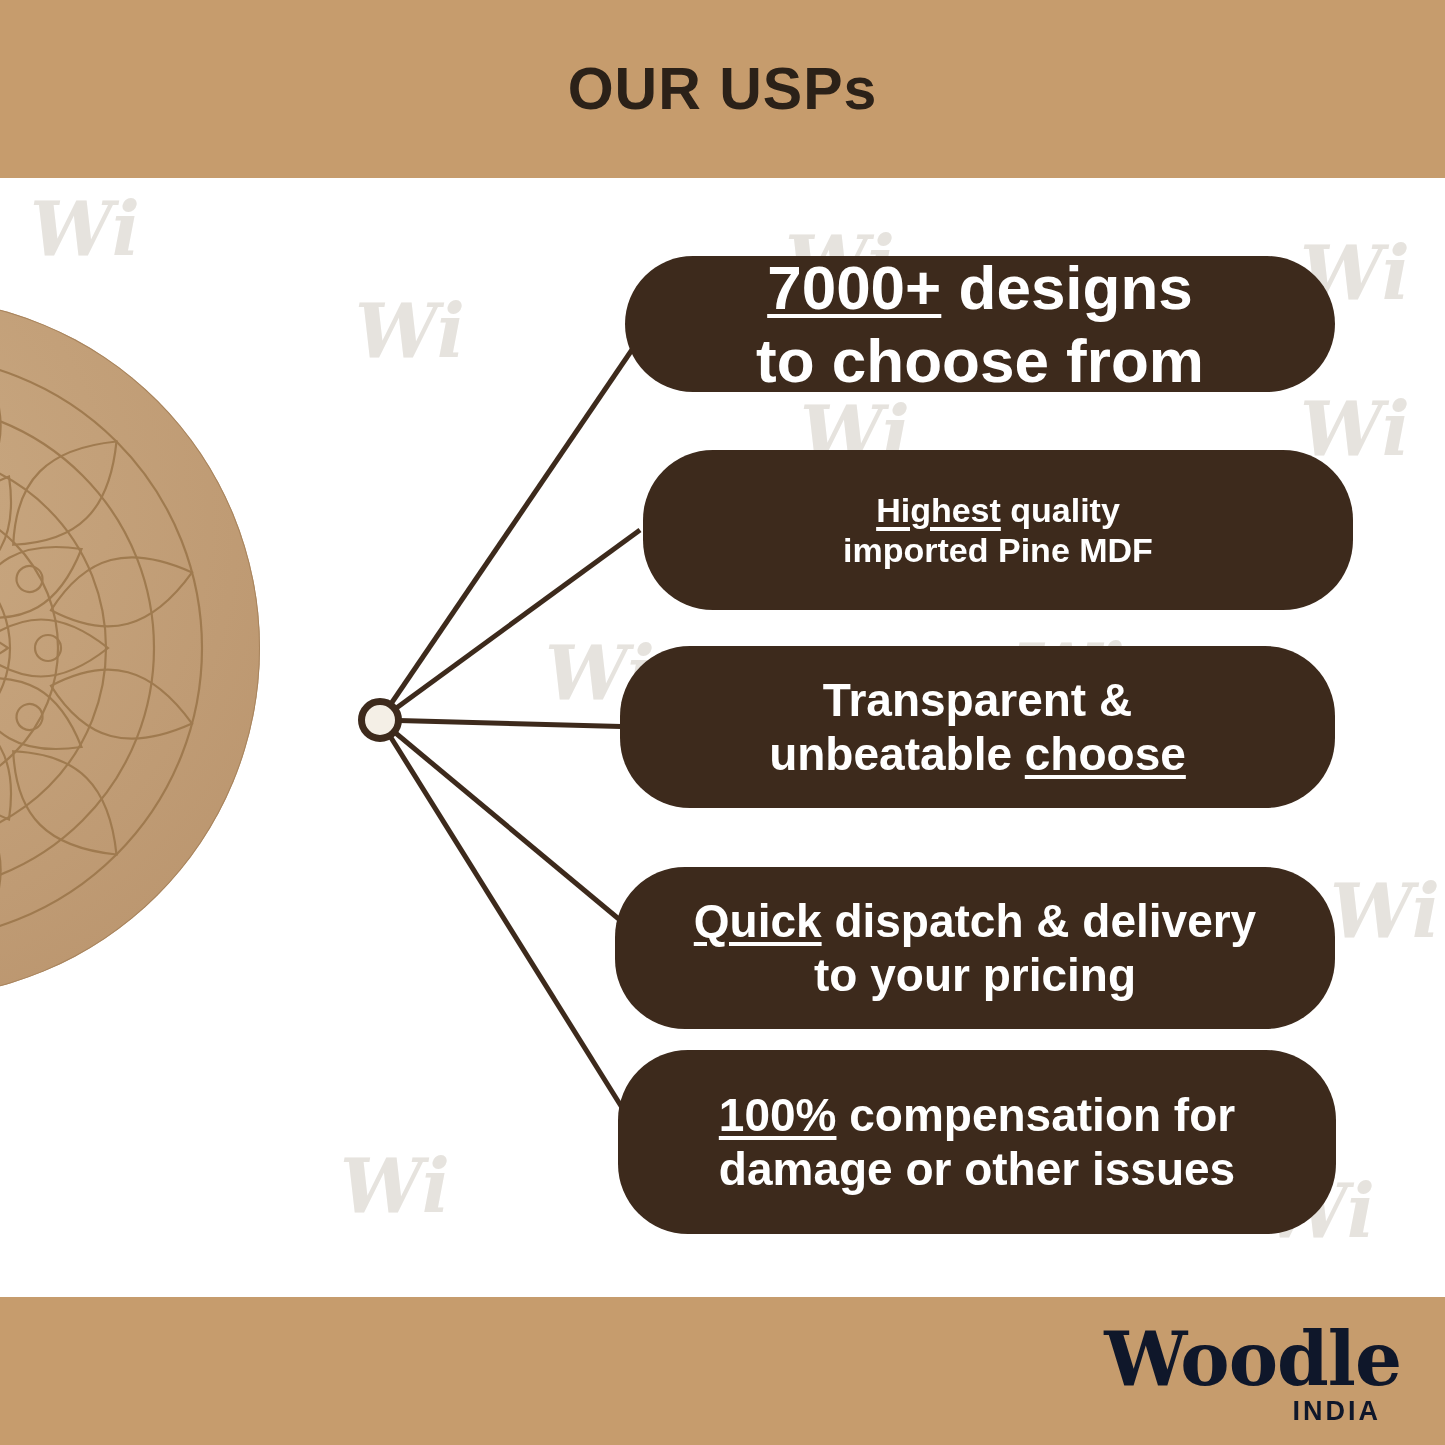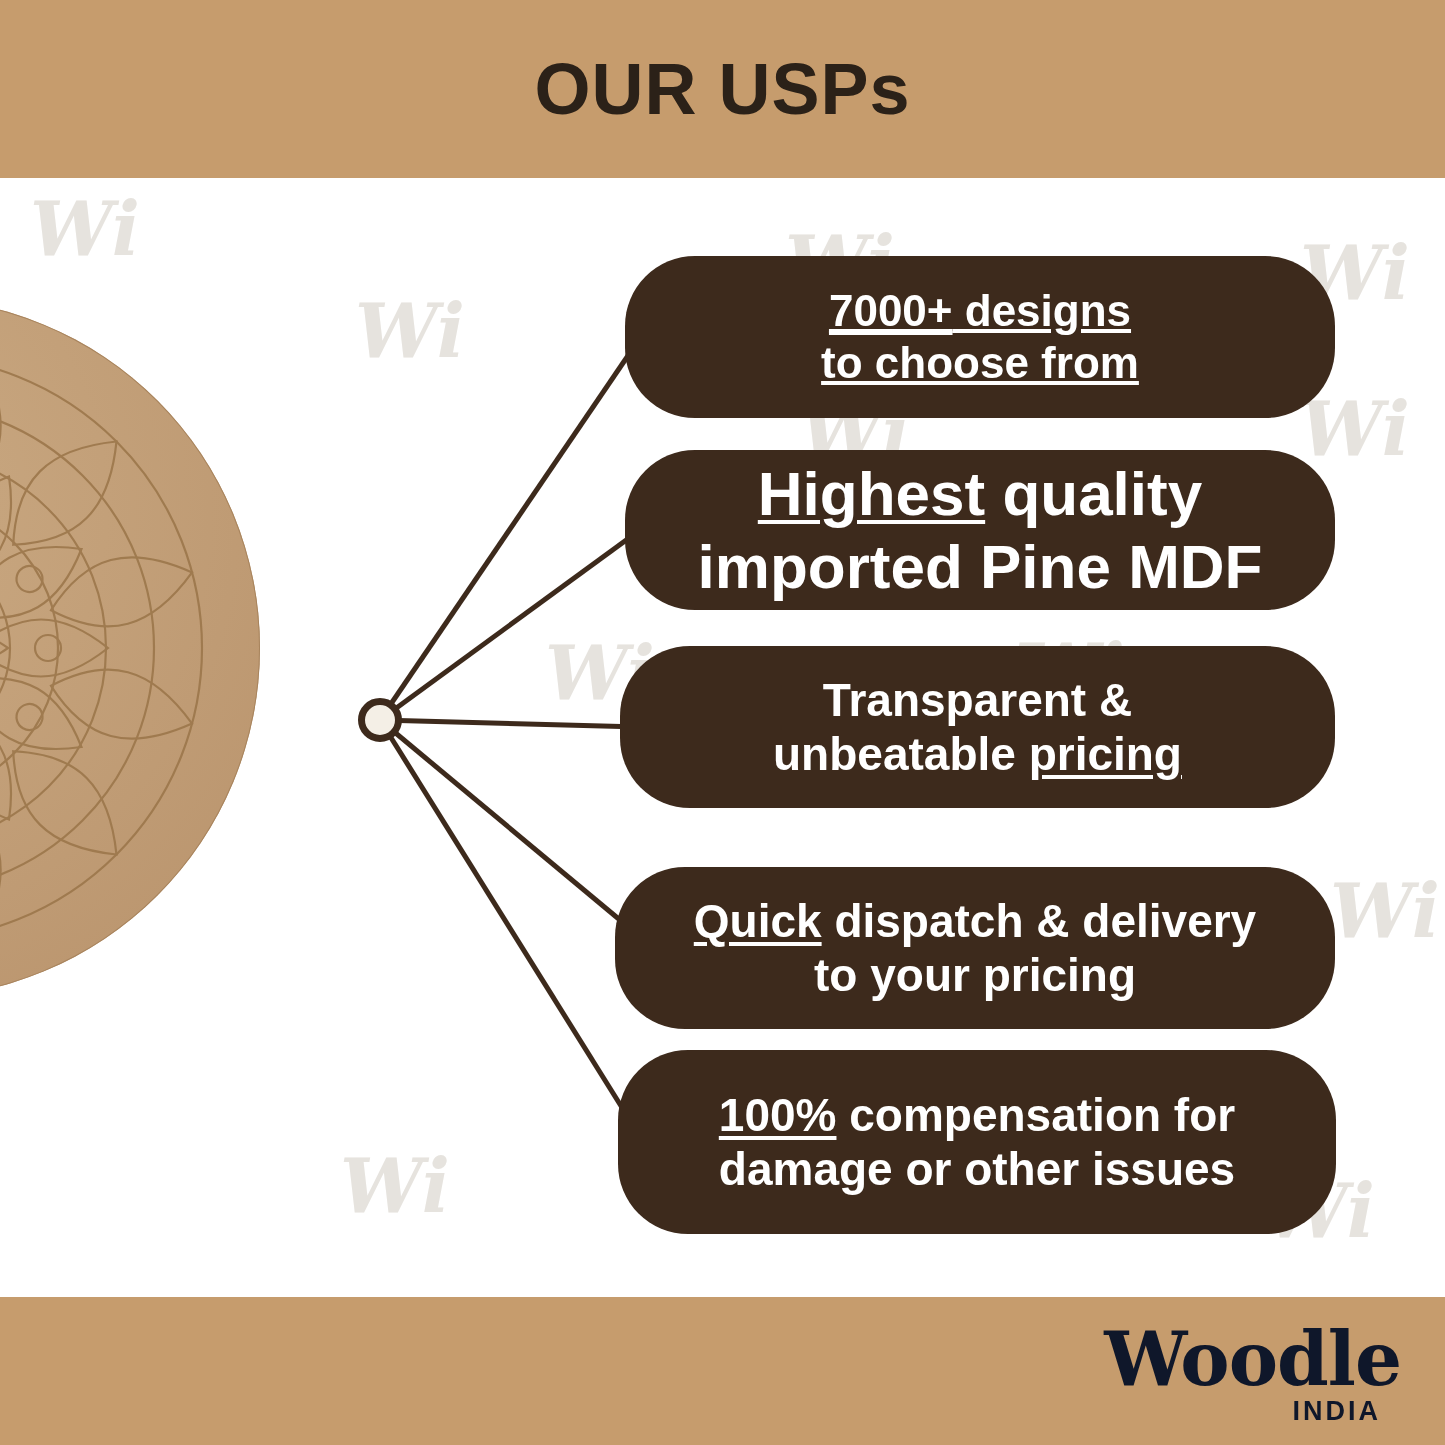--- a/index.html
+++ b/index.html
@@ -29,21 +29,21 @@
   }
   .header-title {
     position: absolute;
     left: 0;
     top: 0;
     width: 1445px;
     height: 178px;
     display: flex;
     align-items: center;
     justify-content: center;
-    font-size: 72px;
+    font-size: 59px;
     font-weight: bold;
     letter-spacing: 1px;
     color: #2b2118;
     font-family: "Liberation Sans", sans-serif;
   }
 
   
   .footer-band {
     position: absolute;
     left: 0;
@@ -160,22 +160,22 @@
   }
   .pill .line {
     white-space: nowrap;
   }
   .u {
     text-decoration: underline;
     text-underline-offset: 5px;
     text-decoration-thickness: 4px;
   }
 
-  .pill-1 { left: 625px; top: 78px;  width: 710px; height: 162px; font-size: 44px; text-decoration: underline; }
-  .pill-2 { left: 625px; top: 272px; width: 710px; height: 160px; font-size: 62px; }
+  .pill-1 { left: 625px; top: 78px;  width: 710px; height: 136px; font-size: 62px; }
+  .pill-2 { left: 643px; top: 272px; width: 710px; height: 160px; font-size: 34px; }
   .pill-3 { left: 620px; top: 468px; width: 715px; height: 162px; font-size: 46px; }
   .pill-4 { left: 615px; top: 689px; width: 720px; height: 162px; font-size: 46px; }
   .pill-5 { left: 618px; top: 872px; width: 718px; height: 184px; font-size: 46px; }
 
   
   .hub {
     position: absolute;
     left: 358px;
     top: 520px;
     width: 44px;
@@ -294,21 +294,21 @@
     <div class="pill pill-2">
       <div class="line">
         <span class="u">Highest</span><span> quality</span>
       </div>
       <div class="line">imported Pine MDF</div>
     </div>
 
     <div class="pill pill-3">
       <div class="line">Transparent &amp;</div>
       <div class="line">
-        <span>unbeatable </span><span class="u">pricing</span>
+        <span>unbeatable </span><span class="u">choose</span>
       </div>
     </div>
 
     <div class="pill pill-4">
       <div class="line">
         <span class="u">Quick</span><span> dispatch &amp; delivery</span>
       </div>
       <div class="line">to your pricing</div>
     </div>
 

